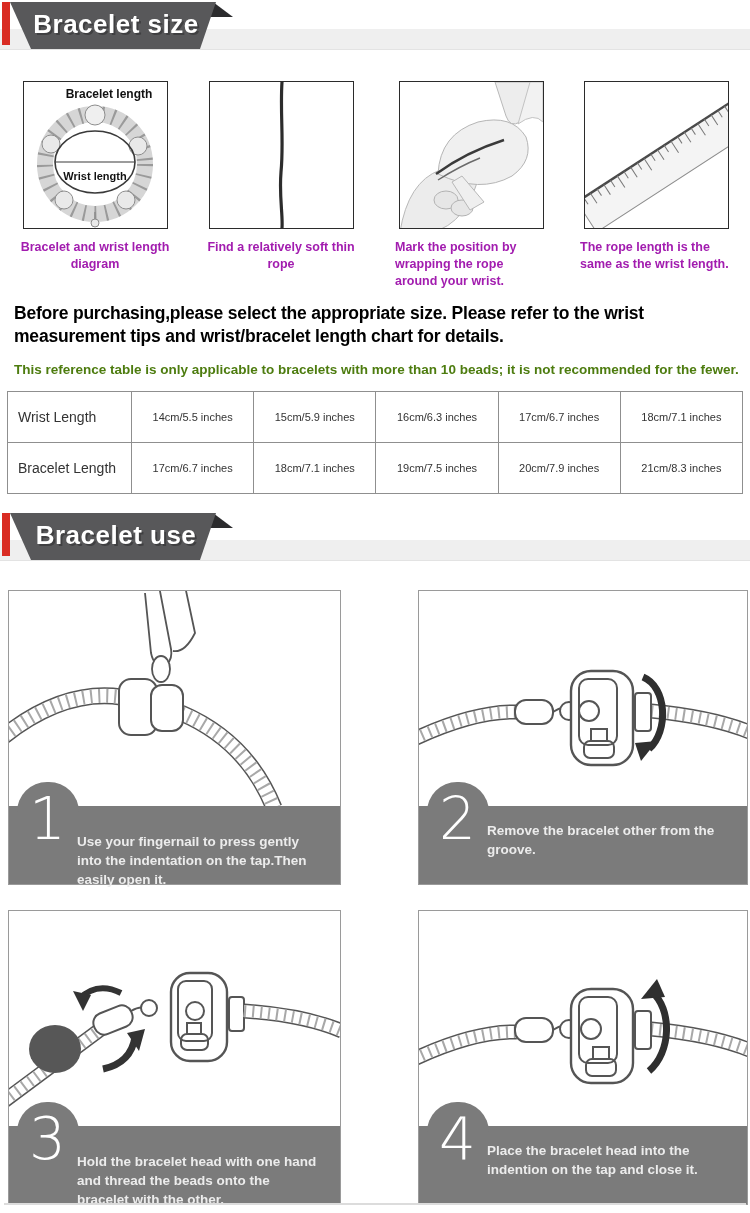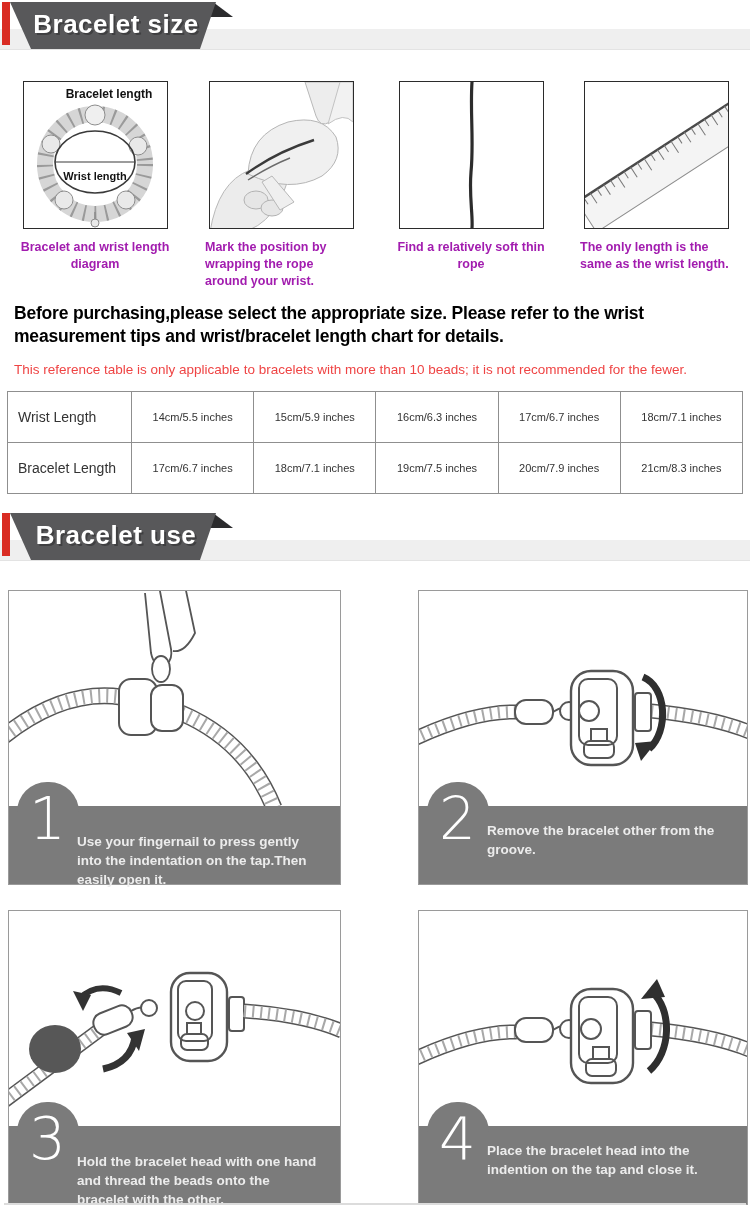--- a/index.html
+++ b/index.html
@@ -18,21 +18,21 @@
   }
   
   .steps-row{display:grid;grid-template-columns:182px 190px 190px 180px;padding:0 4px;margin-top:28px;}
   .step-col{display:flex;flex-direction:column;align-items:center;}
   .img-box{width:145px;height:148px;background:#fff;border:1px solid #2b2b2b;box-sizing:border-box;overflow:hidden;}
   .step-cap{margin-top:10px;font-size:12.5px;font-weight:bold;color:#a21caf;line-height:1.35;}
   .cap-center{text-align:center;width:160px;}
   .cap-left{text-align:left;width:152px;}
   
   .intro{margin:12px 8px 0 14px;font-size:17.5px;font-weight:bold;color:#000000;line-height:1.32;letter-spacing:-0.2px;}
-  .warning{margin:14px 8px 0 14px;font-size:13.5px;font-weight:normal;color:#ef4444;}
+  .warning{margin:14px 8px 0 14px;font-size:13.5px;font-weight:bold;color:#4d7c0f;}
   
   table.size-table{margin:14px auto 0;width:736px;border-collapse:collapse;}
   .size-table td{border:1px solid #8f8f8f;height:48px;font-size:11px;color:#333;text-align:center;}
   .size-table td.rowhead{text-align:left;padding-left:10px;width:112px;font-size:14px;}
   
   .use-grid{display:grid;grid-template-columns:333px 330px;column-gap:77px;row-gap:25px;padding-left:8px;margin-top:26px;}
   .panel{position:relative;height:295px;border:1px solid #9a9a9a;box-sizing:border-box;background:#fff;}
   .panel .illus{position:absolute;top:0;left:0;}
   .panel .bar{position:absolute;left:0;right:0;bottom:0;height:78px;background:#7b7b7b;}
   .panel .bump{position:absolute;top:-24px;left:8px;width:62px;height:30px;border-radius:31px 31px 0 0;background:#7b7b7b;}
@@ -73,41 +73,41 @@
         <text x="85" y="16" text-anchor="middle" font-size="12" font-weight="bold" fill="#111">Bracelet length</text>
         <text x="71" y="98" text-anchor="middle" font-size="11" font-weight="bold" fill="#111">Wrist length</text>
       </svg>
     </div>
     <div class="step-cap cap-center">Bracelet and wrist length diagram</div>
   </div>
 
   <div class="step-col">
     <div class="img-box">
       <svg width="143" height="146" viewBox="0 0 143 146">
+        <path d="M72,0 C70,30 74,60 71,90 C69,115 73,132 72,146" fill="none" stroke="#2c2c2c" stroke-width="3.2"></path>
+      </svg>
+    </div>
+    <div class="step-cap cap-center">Find a relatively soft thin rope</div>
+  </div>
+
+  <div class="step-col">
+    <div class="img-box">
+      <svg width="143" height="146" viewBox="0 0 143 146">
         <path d="M0,150 Q8,100 40,88 L78,98 Q62,150 20,152 Z" fill="#ececec" stroke="#b8b8b8"></path>
         <path d="M38,92 Q40,52 78,40 Q112,32 126,55 Q134,78 112,94 Q80,112 38,92 Z" fill="#f0f0f0" stroke="#b5b5b5"></path>
         <path d="M95,0 L106,34 Q110,46 120,40 L132,0 Z" fill="#ededed" stroke="#b8b8b8"></path>
         <path d="M118,42 Q134,30 143,40 L143,0 L130,0 Z" fill="#f2f2f2" stroke="#c2c2c2"></path>
         <path d="M36,92 Q66,70 104,58" fill="none" stroke="#3a3a3a" stroke-width="2.4"></path>
         <path d="M38,98 Q60,84 80,76" fill="none" stroke="#6a6a6a" stroke-width="1.4"></path>
         <ellipse cx="46" cy="118" rx="12" ry="9" fill="#e6e6e6" stroke="#b2b2b2"></ellipse>
         <ellipse cx="62" cy="126" rx="11" ry="8" fill="#e6e6e6" stroke="#b2b2b2"></ellipse>
         <path d="M52,100 L70,128 L84,120 L62,94 Z" fill="#efefef" stroke="#b8b8b8"></path>
       </svg>
     </div>
     <div class="step-cap cap-left">Mark the position by wrapping the rope around your wrist.</div>
-  </div>
-
-  <div class="step-col">
-    <div class="img-box">
-      <svg width="143" height="146" viewBox="0 0 143 146">
-        <path d="M72,0 C70,30 74,60 71,90 C69,115 73,132 72,146" fill="none" stroke="#2c2c2c" stroke-width="3.2"></path>
-      </svg>
-    </div>
-    <div class="step-cap cap-center">Find a relatively soft thin rope</div>
   </div>
 
   <div class="step-col">
     <div class="img-box">
       <svg width="143" height="146" viewBox="0 0 143 146">
         <g transform="translate(-8,120) rotate(-33)">
           <rect x="0" y="0" width="210" height="36" fill="#f4f4f4" stroke="#8d8d8d"></rect>
           <line x1="0" y1="0" x2="210" y2="0" stroke="#4a4a4a" stroke-width="2.4"></line>
           <g stroke="#777" stroke-width="1">
             <line x1="8" y1="0" x2="8" y2="8"></line>
@@ -131,21 +131,21 @@
             <line x1="152" y1="0" x2="152" y2="8"></line>
               <line x1="160" y1="0" x2="160" y2="12"></line>
             <line x1="168" y1="0" x2="168" y2="8"></line>
               <line x1="176" y1="0" x2="176" y2="14"></line>
             <line x1="184" y1="0" x2="184" y2="8"></line>
               <line x1="192" y1="0" x2="192" y2="12"></line>
           </g>
         </g>
       </svg>
     </div>
-    <div class="step-cap cap-left">The only length is the same as the wrist length.</div>
+    <div class="step-cap cap-left">The rope length is the same as the wrist length.</div>
   </div>
 </div>
 
 <div class="intro">Before purchasing,please select the appropriate size. Please refer to the wrist measurement tips and wrist/bracelet length chart for details.</div>
 <div class="warning">This reference table is only applicable to bracelets with more than 10 beads; it is not recommended for the fewer.</div>
 
 <table class="size-table">
   <tbody>
       <tr>
     <td class="rowhead">Wrist Length</td>

